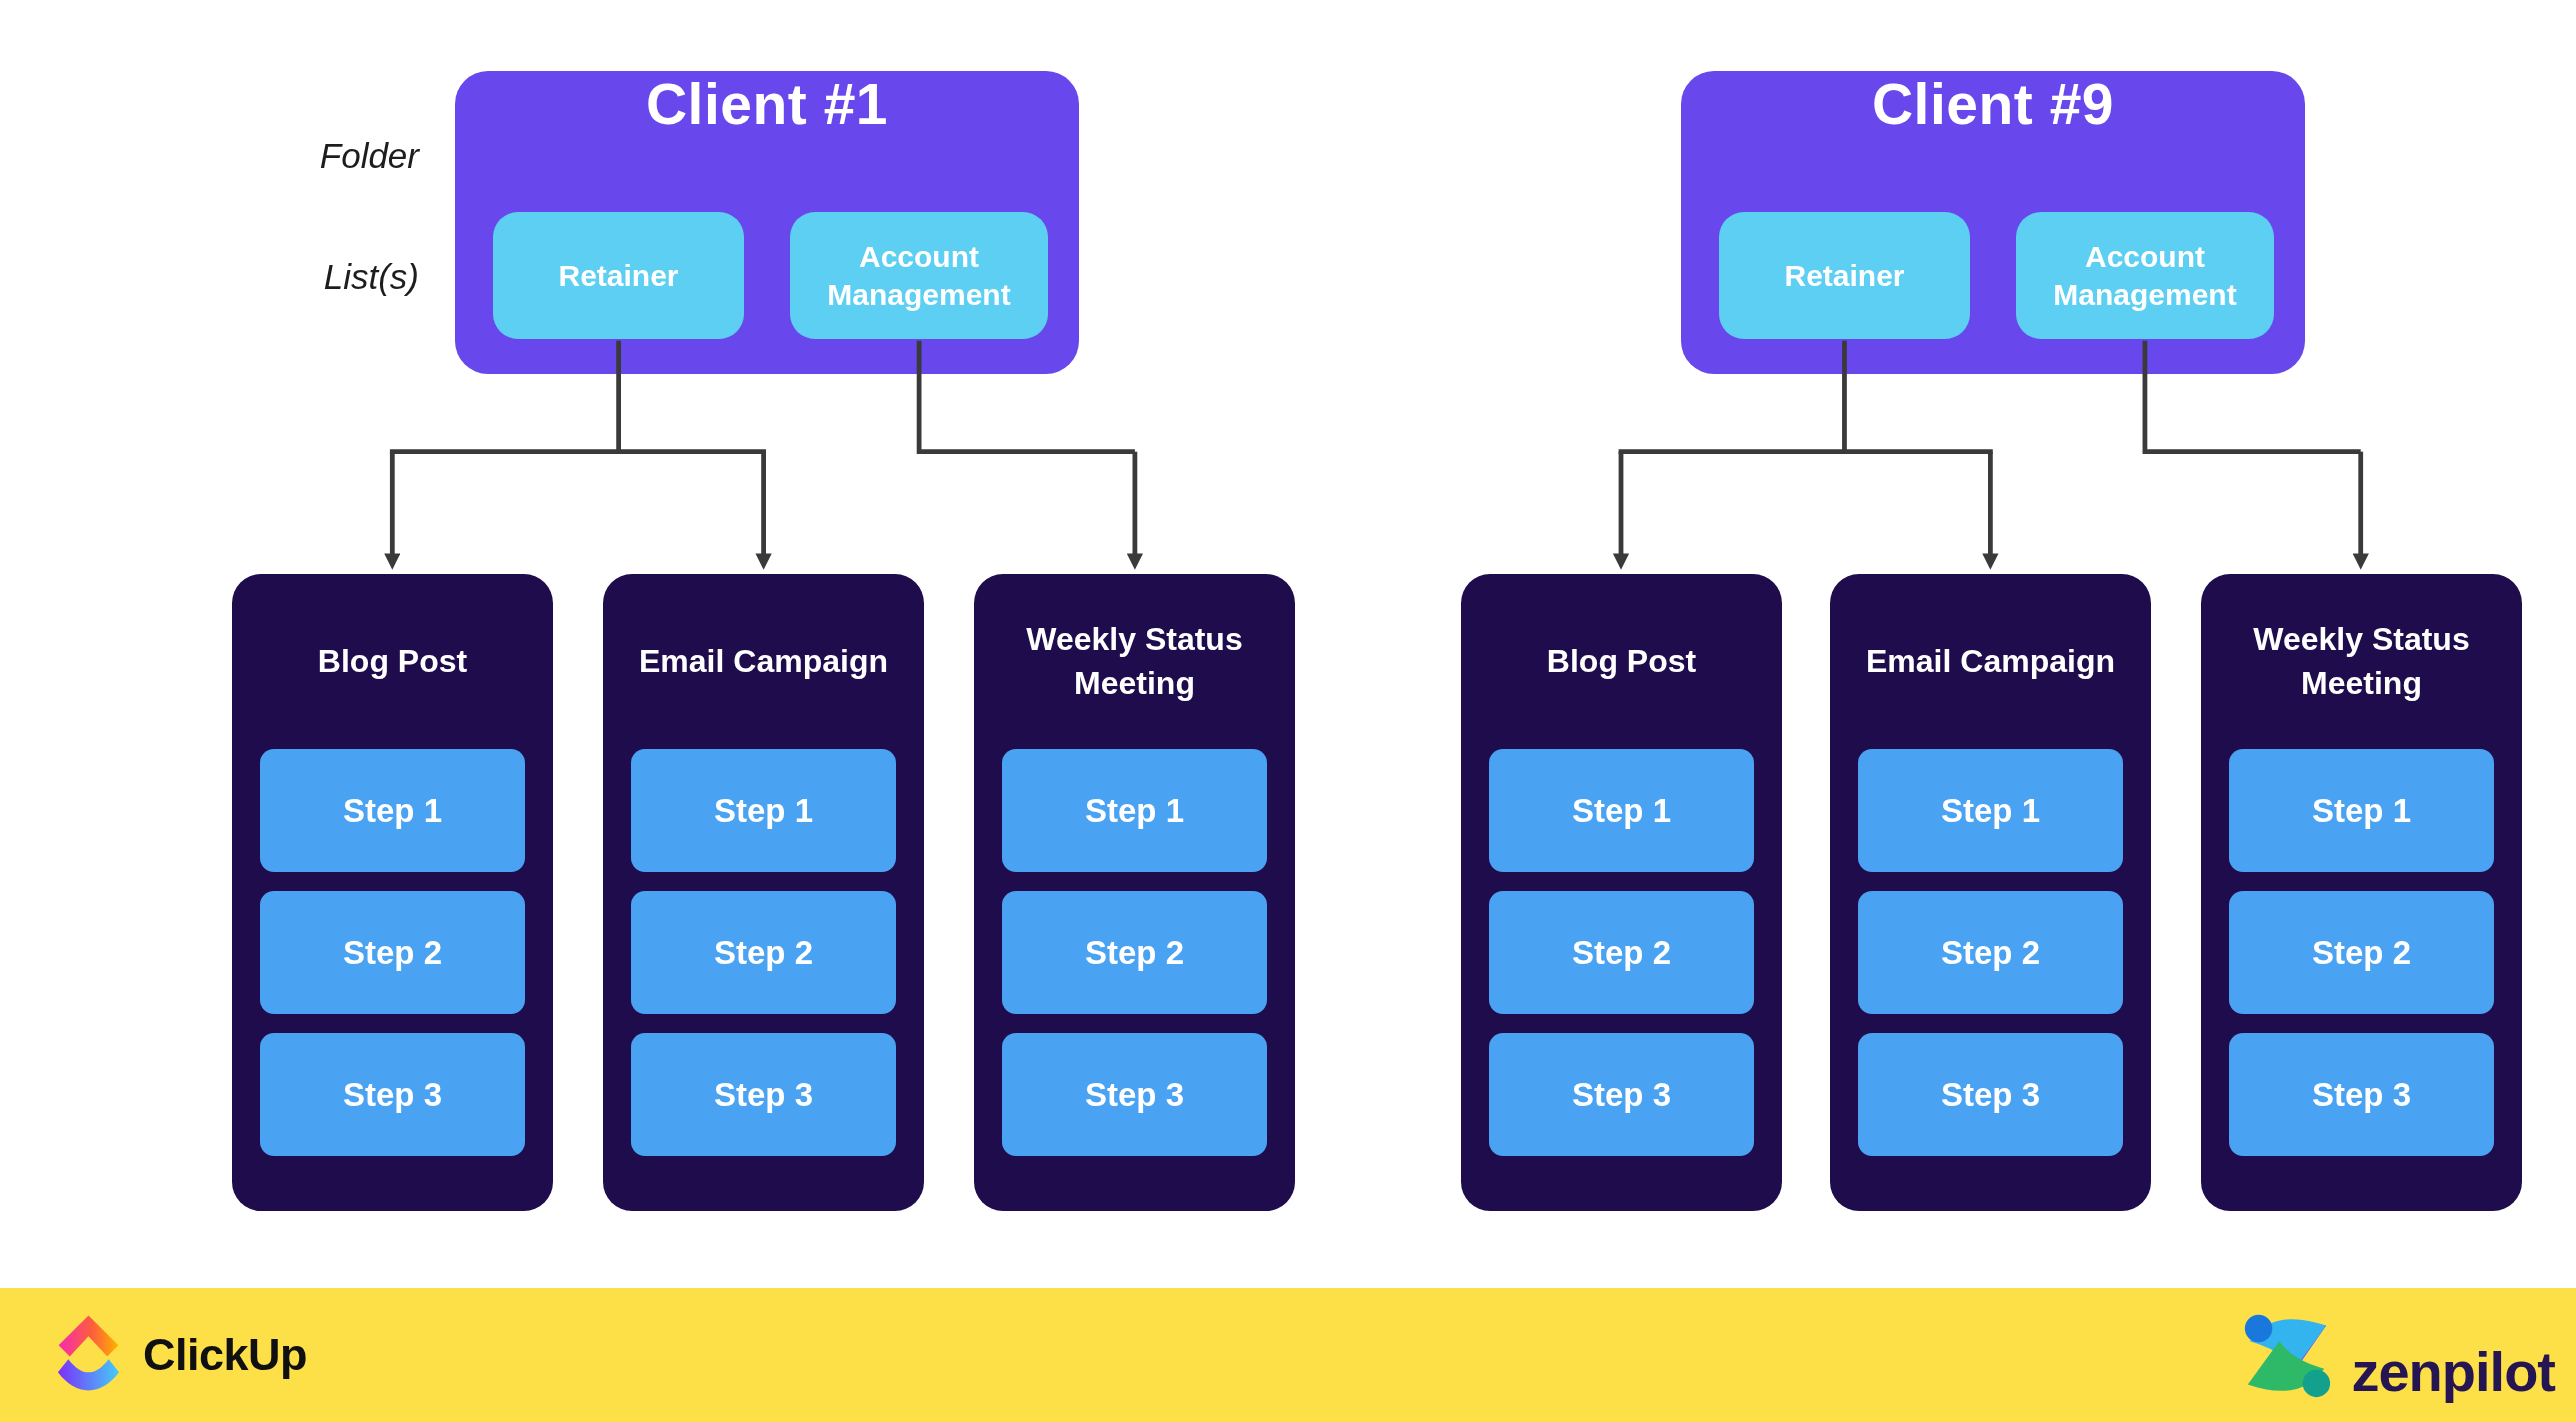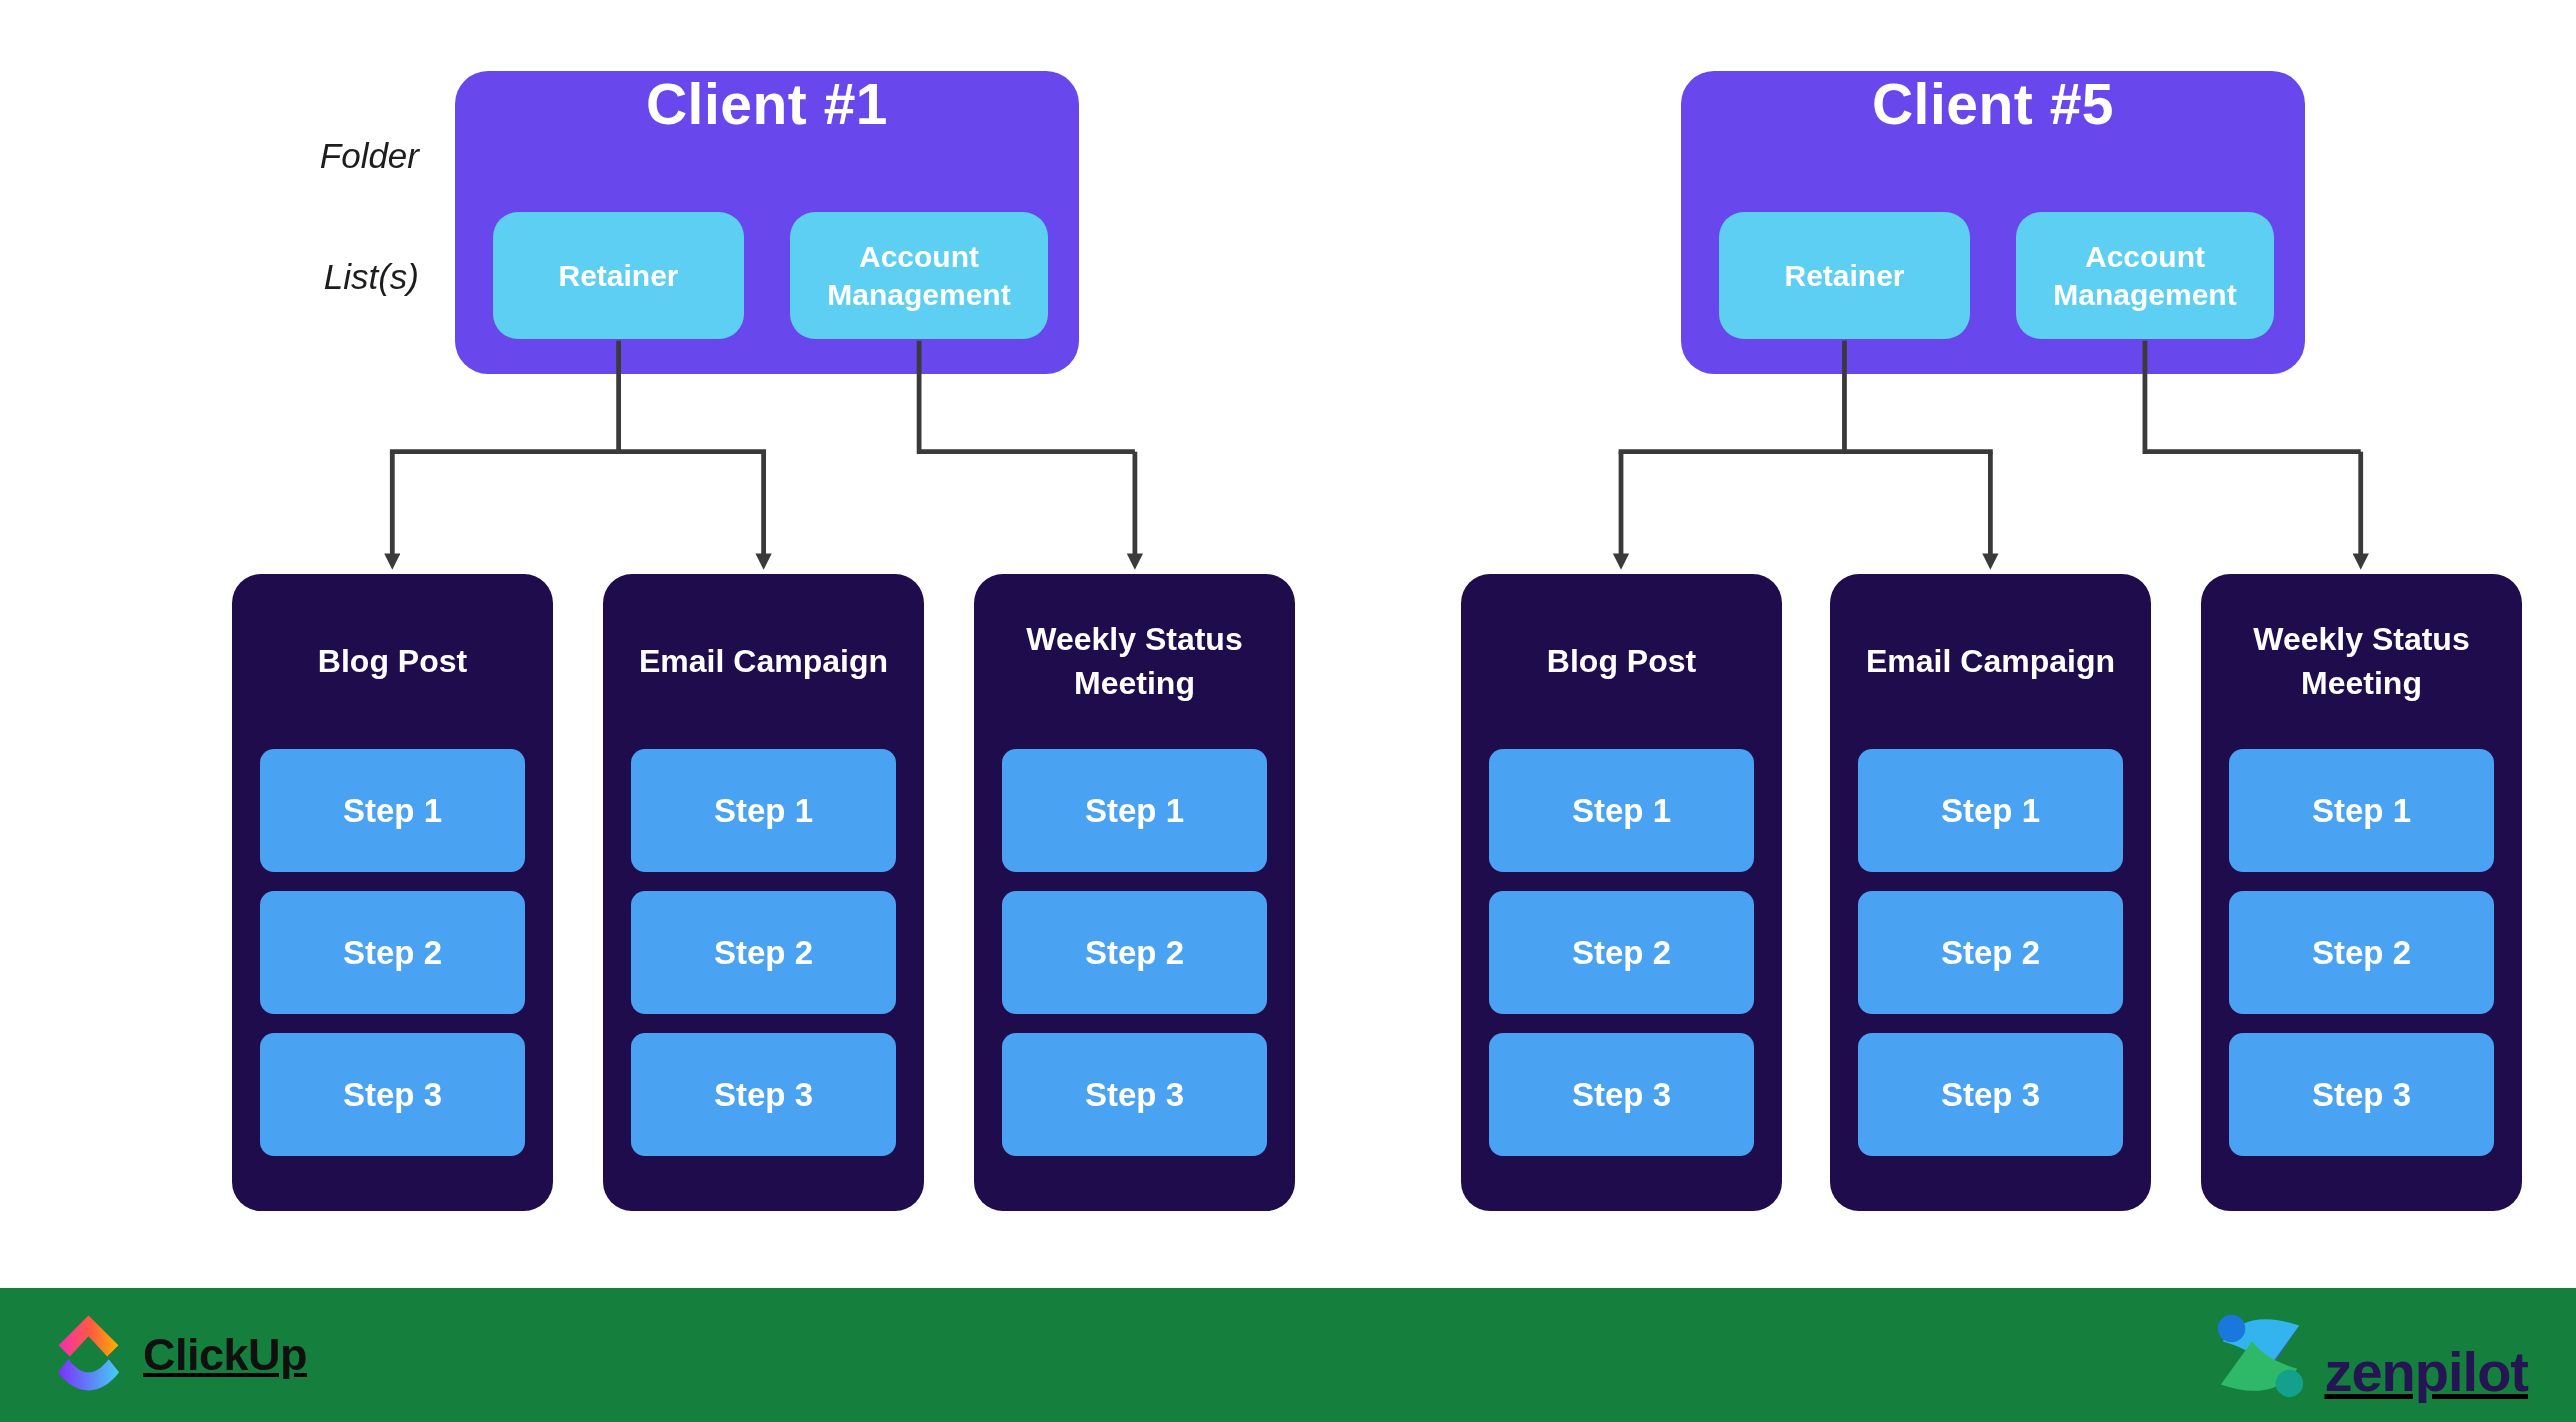--- a/index.html
+++ b/index.html
@@ -93,25 +93,24 @@
   .connectors{
     position:absolute;left:0;top:0;
     pointer-events:none;
     z-index:5;
   }
 
   
   .footer{
     position:absolute;left:0;bottom:0;
     width:100%;height:134px;
-    background:#15803d;
+    background:#fde047;
     display:flex;align-items:center;justify-content:space-between;
     box-sizing:border-box;
-    padding:0 48px 0 53px;
-    text-decoration:underline;
+    padding:0 21px 0 53px;
   }
   .footer-left{display:flex;align-items:center;gap:19px;}
   .clickup-word{font-size:45px;font-weight:700;color:#101010;letter-spacing:-0.5px;}
   .footer-title{font-size:42px;font-weight:400;color:#161616;margin-left:3.8px;}
   .footer-right{display:flex;align-items:flex-end;gap:15.3px;}
   .brand-word{font-size:56px;font-weight:700;color:#261553;letter-spacing:-1px;}
 </style>
 </head>
 <body>
 
@@ -123,21 +122,21 @@
 Task</div>
   <div class="side-label lbl-subtasks">Subtasks</div>
 
   <section class="folder-box c1">
     <h2 class="folder-title">Client #1</h2>
     <div class="list-chip list-retainer">Retainer</div>
     <div class="list-chip list-am">Account Management</div>
   </section>
 
   <section class="folder-box c2">
-    <h2 class="folder-title">Client #5</h2>
+    <h2 class="folder-title">Client #9</h2>
     <div class="list-chip list-retainer">Retainer</div>
     <div class="list-chip list-am">Account Management</div>
   </section>
 
   <svg class="connectors" width="2576" height="1422" viewBox="0 0 2691 1486" aria-hidden="true">
     <defs>
       <marker id="arrow" viewBox="0 0 10 10" refX="1" refY="5" markerWidth="3.4" markerHeight="3.4" orient="auto-start-reverse">
         <path d="M0,0 L10,5 L0,10 Z" fill="#3A3A3A"></path>
       </marker>
     </defs>

